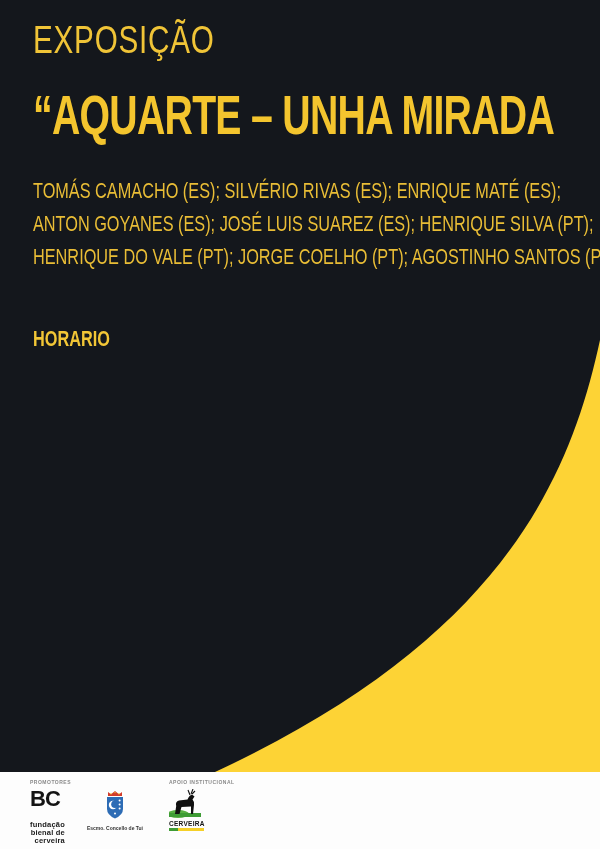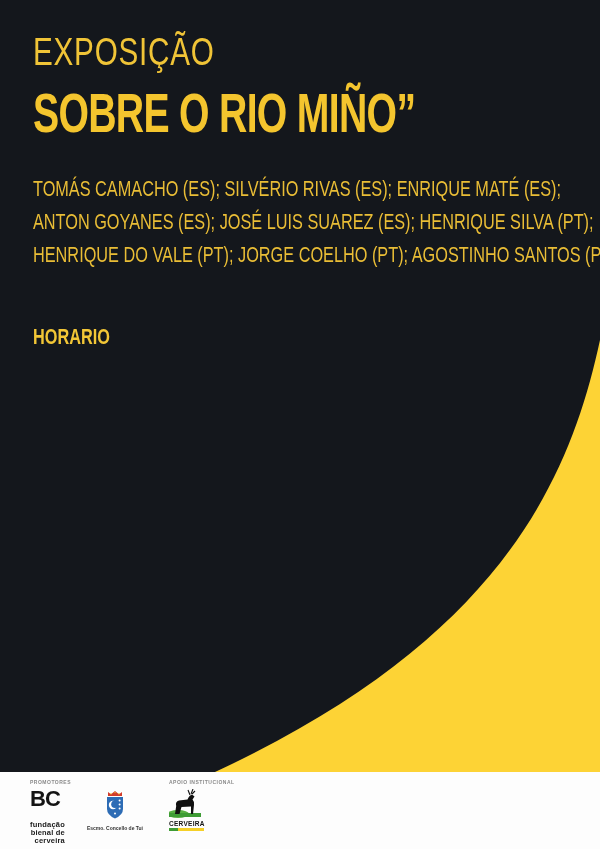--- a/index.html
+++ b/index.html
@@ -12,21 +12,21 @@
   .poster-body{
     position:relative;width:600px;height:772px;
     background:#14171c;overflow:hidden;
   }
   .curve-svg{position:absolute;left:0;top:0;width:600px;height:772px;display:block;}
   .content{position:relative;z-index:2;padding-left:33px;}
 
   .line{white-space:nowrap;}
   .cond{display:inline-block;transform-origin:0 50%;}
 
-  .kicker-line{padding-top:32px;line-height:40px;}
+  .kicker-line{padding-top:20px;line-height:40px;}
   .kicker-line .cond{
     font-size:38px;font-weight:400;color:#f0c437;
     transform:scaleX(0.78);letter-spacing:1px;
   }
   .title-line{line-height:65px;}
   .title-line.first{margin-top:14px;}
   .title-line .cond{
     font-size:56px;font-weight:800;color:#f4c52e;
     transform:scaleX(0.70);letter-spacing:-1px;
   }
@@ -81,22 +81,22 @@
 
     <svg class="curve-svg" viewBox="0 0 600 772" preserveAspectRatio="none">
       <path d="M600,340 C570,480 500,640 215,772 L600,772 Z" fill="#fdd335"></path>
     </svg>
 
     <div class="content">
       <div class="line kicker-line">
         <span class="cond">EXPOSIÇÃO</span>
       </div>
 
-      <div class="line title-line">
-        <span class="cond">SOBRE O RIO MIÑO”</span>
+      <div class="line title-line first">
+        <span class="cond">“AQUARTE – UNHA MIRADA</span>
       </div>
 
 
       <div class="artists-lines">
         <div class="line artist-line">
           <span class="cond">TOMÁS CAMACHO (ES); SILVÉRIO RIVAS (ES); ENRIQUE MATÉ (ES);</span>
         </div>
         <div class="line artist-line">
           <span class="cond">ANTON GOYANES (ES); JOSÉ LUIS SUAREZ (ES); HENRIQUE SILVA (PT);</span>
         </div>

